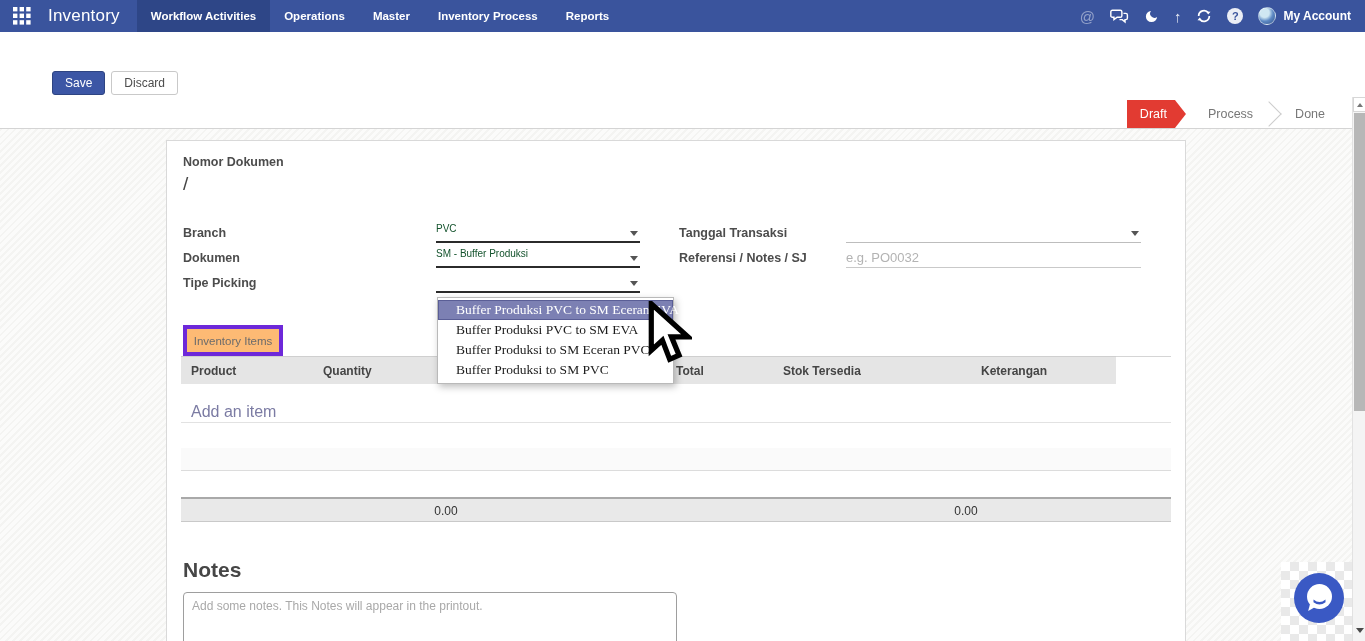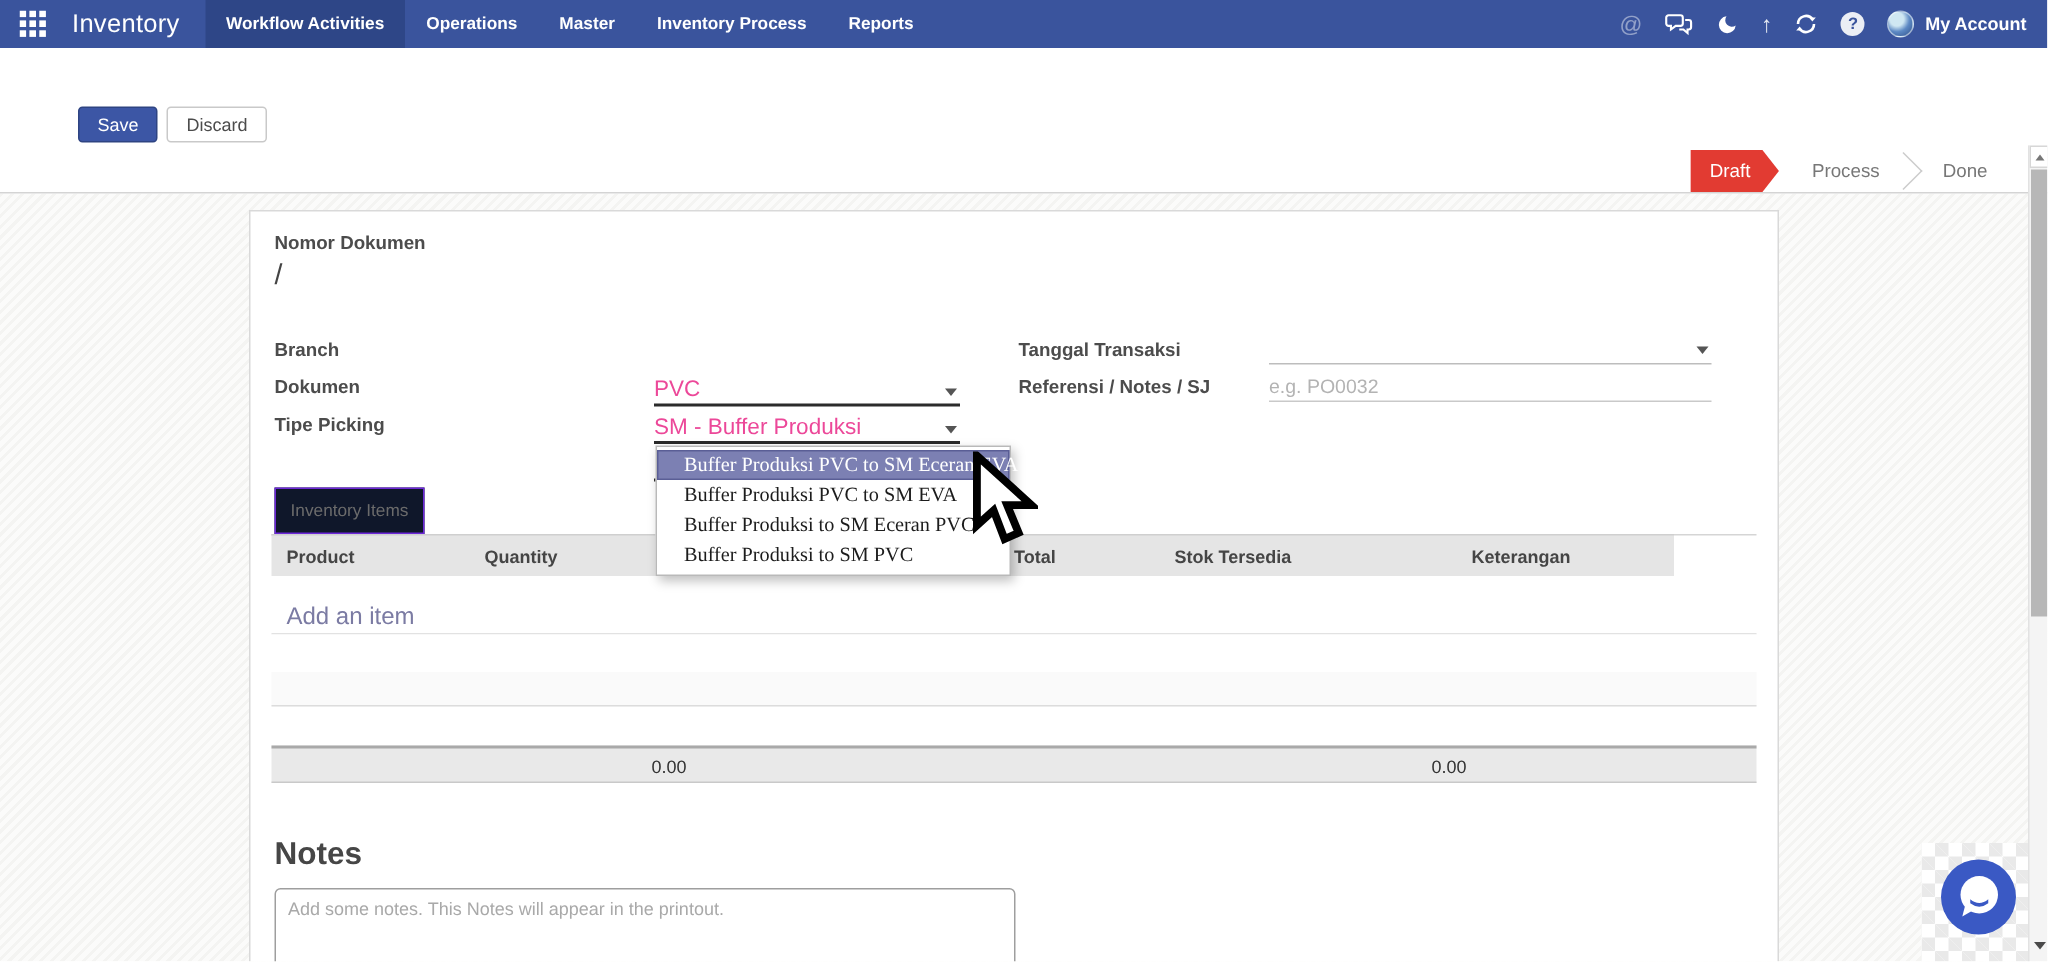--- a/index.html
+++ b/index.html
@@ -37,28 +37,28 @@
   .chev { width:18px; height:18px; border-top:1px solid #ccc; border-right:1px solid #ccc; transform:rotate(45deg); margin:0 -7px 0 -9px; flex:none; }
 
   
   .content-bg { position:absolute; top:129px; left:0; right:0; bottom:0;
     background:repeating-linear-gradient(135deg,#f4f4f2 0px,#f4f4f2 2px,#fbfbfa 2px,#fbfbfa 5px); }
 
   
   .sheet { position:absolute; left:166px; top:140px; width:1020px; height:501px; background:#fff; border:1px solid #d9d9d9; border-bottom:none; z-index:2; }
   .fld-label { position:absolute; font-size:12.5px; font-weight:700; color:#4c4c4c; }
   .doc-number-value { position:absolute; left:16px; top:32px; font-size:19px; color:#444; }
-  .select-box { position:absolute; height:20px; border-bottom:2px solid #2b2b2b; font-size:15px; color:#ec4899; cursor:pointer;margin-top:28px; }
+  .select-box { position:absolute; height:20px; border-bottom:2px solid #2b2b2b; font-size:10px; color:#14532d; cursor:pointer; }
   .select-box .caret, .select-light .caret { position:absolute; right:2px; top:8px; width:0; height:0; border-left:4px solid transparent; border-right:4px solid transparent; border-top:5px solid #555; }
   .select-light { position:absolute; height:20px; border-bottom:1px solid #bdbdbd; font-size:13px; color:#333; cursor:pointer; }
   .text-input { position:absolute; height:20px; border:none; border-bottom:1px solid #c9c9c9; font-size:13px; color:#333; background:transparent; outline:none; font-family:"Liberation Sans","DejaVu Sans",sans-serif; }
   .text-input::placeholder { color:#b3b3b3; opacity:1; }
 
   
-  .tab { position:absolute; left:16px; top:184px; width:100px; height:31px; background:#0f172a; border:1px solid #6d28d9; font-size:11.5px; color:#6b6b6b; display:flex; align-items:center; justify-content:center; cursor:pointer; z-index:3; }
+  .tab { position:absolute; left:16px; top:184px; width:100px; height:31px; background:#fdba74; border:4px solid #6d28d9; font-size:11.5px; color:#6b6b6b; display:flex; align-items:center; justify-content:center; cursor:pointer; z-index:3; }
   .tab-rule { position:absolute; left:14px; top:215px; width:990px; height:1px; background:#d5d5d5; }
   .tbl-head { position:absolute; left:14px; top:215px; width:935px; height:28px; background:#e5e5e5; border-top:1px solid #cfcfcf;padding-left:24px; }
   .th { position:absolute; top:7px; font-size:12px; font-weight:700; color:#454545; white-space:nowrap; }
   .add-row { position:absolute; left:14px; top:256px; width:990px; height:26px; background:#fff; border-bottom:1px solid #e2e2e2; }
   .add-link { position:absolute; left:10px; top:6px; font-size:16px; color:#7b7ba3; cursor:pointer; }
   .empty-row { position:absolute; left:14px; width:990px; background:#fff; }
   .totals-row { position:absolute; left:14px; top:356px; width:990px; height:25px; background:#e9e9e9; border-top:2px solid #a9a9a9; border-bottom:1px solid #c9c9c9; }
   .total-val { position:absolute; top:5px; width:50px; text-align:center; font-size:12px; color:#333; }
 
   

